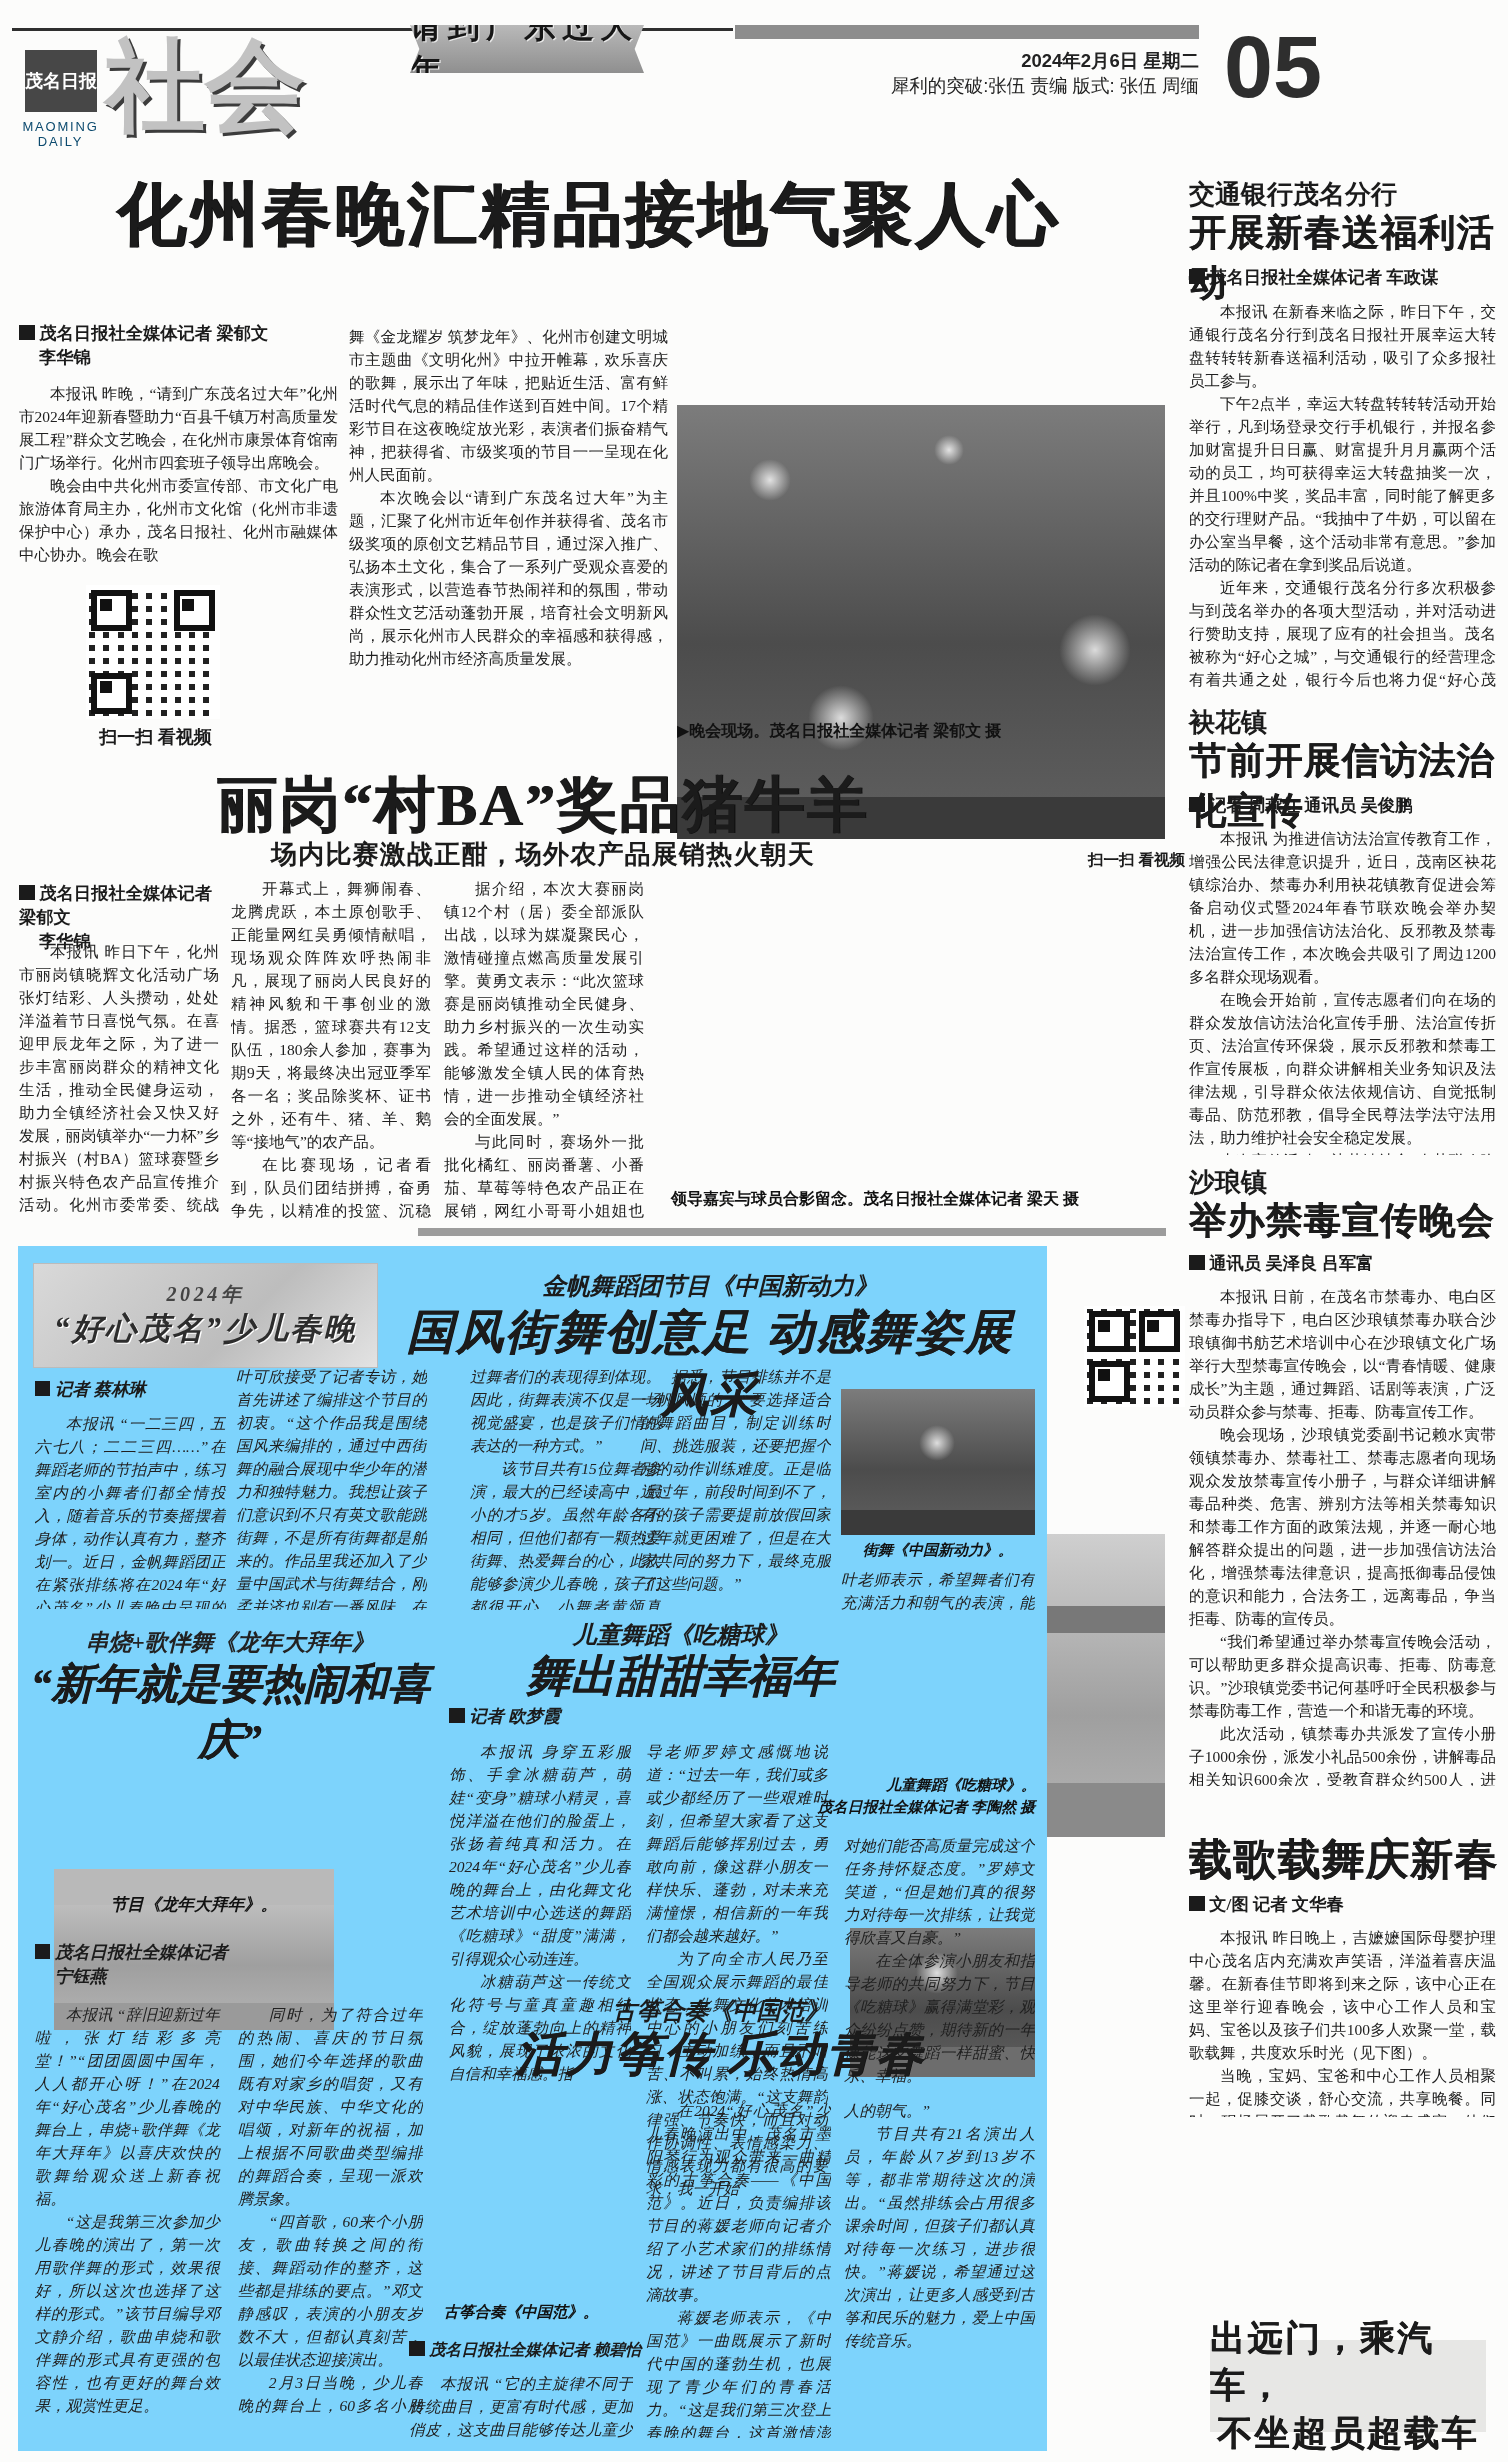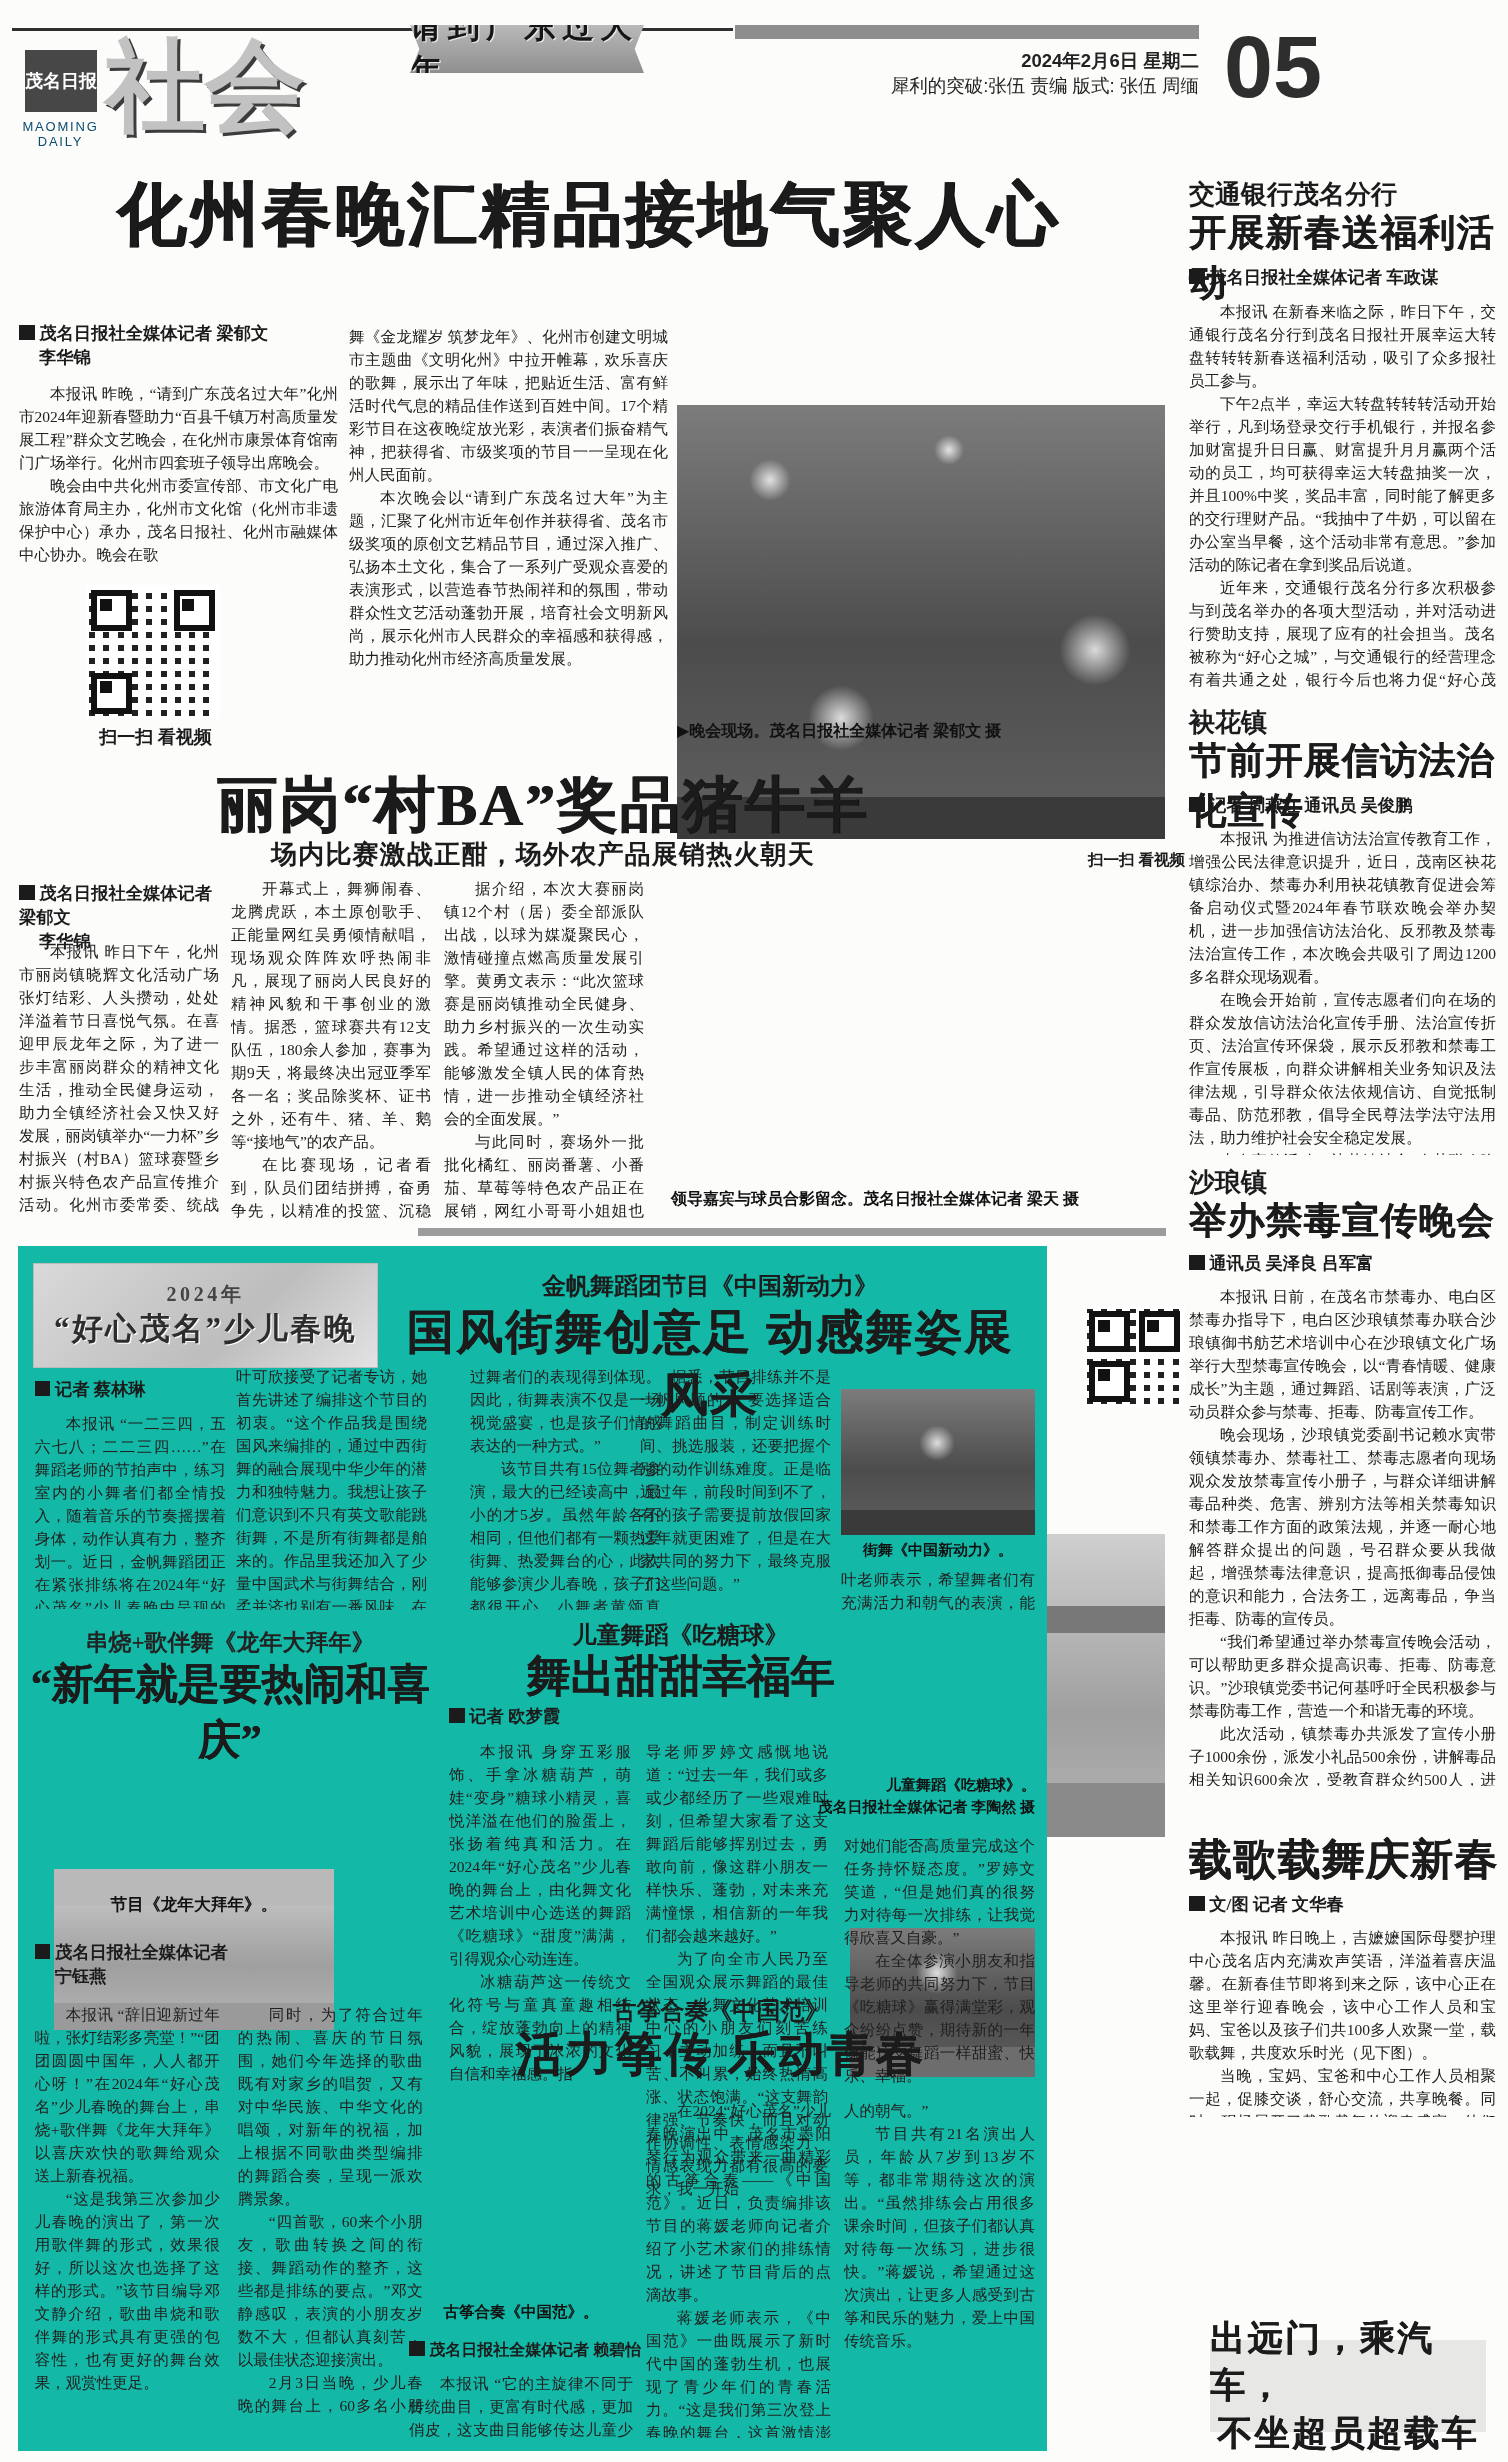--- a/index.html
+++ b/index.html
@@ -38,21 +38,21 @@
   .photo .stageband{position:absolute;left:0;right:0;background:#3a3a3a;}
   
   .qr{background:
       repeating-linear-gradient(0deg,#111 0 6px,#fff 6px 13px),
       repeating-linear-gradient(90deg,#111 0 6px,#fff 6px 14.3px);
       background-blend-mode:screen;position:relative;outline:3.6px solid #fff;}
   .qr .eye{position:absolute;width:29px;height:29px;border:6px solid #111;background:#fff;}
   .qr .eye i{display:block;width:12px;height:12px;background:#111;margin:2.4px;}
   .qr .eye.tl{left:2.4px;top:2.4px}.qr .eye.tr{right:2.4px;top:2.4px}.qr .eye.bl{left:2.4px;bottom:2.4px}
   .qr-label{font-size:18px;font-weight:700;text-align:center;}
-  .graysec{background:#14b8a6;}
+  .graysec{background:#7dd3fc;font-style:italic;}
   .divbar{background:#9c9c9c;}
   .promo{background:linear-gradient(135deg,#d9d9d9,#bdbdbd 60%,#e3e3e3);border:0.6px solid #bbb;
          display:flex;flex-direction:column;align-items:center;justify-content:center;}
   .promo .yr{font-size:20px;font-weight:700;color:#444;letter-spacing:3.6px;}
   .promo .tt{font-size:31px;font-weight:900;color:#2d2d2d;letter-spacing:2.4px;text-shadow:1.2px 1.2px 0 #fff;}
   .slogan{background:#e7e7e5;display:flex;flex-direction:column;align-items:center;justify-content:center;}
   .slogan div{font-size:35px;font-weight:900;letter-spacing:2.4px;line-height:1.35;text-shadow:0.6px 0 0 #111;}
   .gz-hl{font-size:47px;font-weight:900;letter-spacing:2.4px;text-shadow:0.6px 0 0 #111;}
   .gz-kicker{font-size:24px;font-weight:700;}
 </style>
@@ -289,21 +289,21 @@
     <p>本次宣传活动，袂花镇结合“春节联欢晚会”这一特色活动，多元开展信访法治化宣传活动，增强宣传吸引力、宣传亲和力、宣传影响力，营造了浓厚法治氛围。</p>
   </div>
 
   <div class="abs side-kicker" style="left:1189px;top:1165px;width:307px;">沙琅镇</div>
   <div class="abs side-title" style="left:1189px;top:1196px;width:310px;">举办禁毒宣传晚会</div>
   <div class="abs byline" style="left:1189px;top:1252px;">
     <span class="sq"></span><span>通讯员 吴泽良 吕军富</span>
   </div>
   <div class="abs bt" style="left:1189px;top:1285px;width:307px;height:501px;overflow:hidden;">
     <p>本报讯 日前，在茂名市禁毒办、电白区禁毒办指导下，电白区沙琅镇禁毒办联合沙琅镇御书舫艺术培训中心在沙琅镇文化广场举行大型禁毒宣传晚会，以“青春情暖、健康成长”为主题，通过舞蹈、话剧等表演，广泛动员群众参与禁毒、拒毒、防毒宣传工作。</p>
-    <p>晚会现场，沙琅镇党委副书记赖水寅带领镇禁毒办、禁毒社工、禁毒志愿者向现场观众发放禁毒宣传小册子，与群众详细讲解毒品种类、危害、辨别方法等相关禁毒知识和禁毒工作方面的政策法规，并逐一耐心地解答群众提出的问题，号召群众要从我做起，增强禁毒法律意识，提高抵御毒品侵蚀的意识和能力，合法务工，远离毒品，争当拒毒、防毒的宣传员。</p>
+    <p>晚会现场，沙琅镇党委副书记赖水寅带领镇禁毒办、禁毒社工、禁毒志愿者向现场观众发放禁毒宣传小册子，与群众详细讲解毒品种类、危害、辨别方法等相关禁毒知识和禁毒工作方面的政策法规，并逐一耐心地解答群众提出的问题，进一步加强信访法治化，增强禁毒法律意识，提高抵御毒品侵蚀的意识和能力，合法务工，远离毒品，争当拒毒、防毒的宣传员。</p>
     <p>“我们希望通过举办禁毒宣传晚会活动，可以帮助更多群众提高识毒、拒毒、防毒意识。”沙琅镇党委书记何基呼吁全民积极参与禁毒防毒工作，营造一个和谐无毒的环境。</p>
     <p>此次活动，镇禁毒办共派发了宣传小册子1000余份，派发小礼品500余份，讲解毒品相关知识600余次，受教育群众约500人，进一步扩大了禁毒宣传的覆盖面，增强了群众自觉远离毒品、自觉抵御毒品的意识，自觉参与到禁毒斗争中来，形成了全民参与禁毒斗争的浓厚氛围。</p>
   </div>
 
   <div class="abs side-title" style="left:1189px;top:1831px;width:310px;font-size:43px;">载歌载舞庆新春</div>
   <div class="abs byline" style="left:1189px;top:1893px;">
     <span class="sq"></span><span>文/图 记者 文华春</span>
   </div>
   <div class="abs bt" style="left:1189px;top:1926px;width:307px;height:191px;overflow:hidden;">
     <p>本报讯 昨日晚上，吉嬷嬷国际母婴护理中心茂名店内充满欢声笑语，洋溢着喜庆温馨。在新春佳节即将到来之际，该中心正在这里举行迎春晚会，该中心工作人员和宝妈、宝爸以及孩子们共100多人欢聚一堂，载歌载舞，共度欢乐时光（见下图）。</p>

